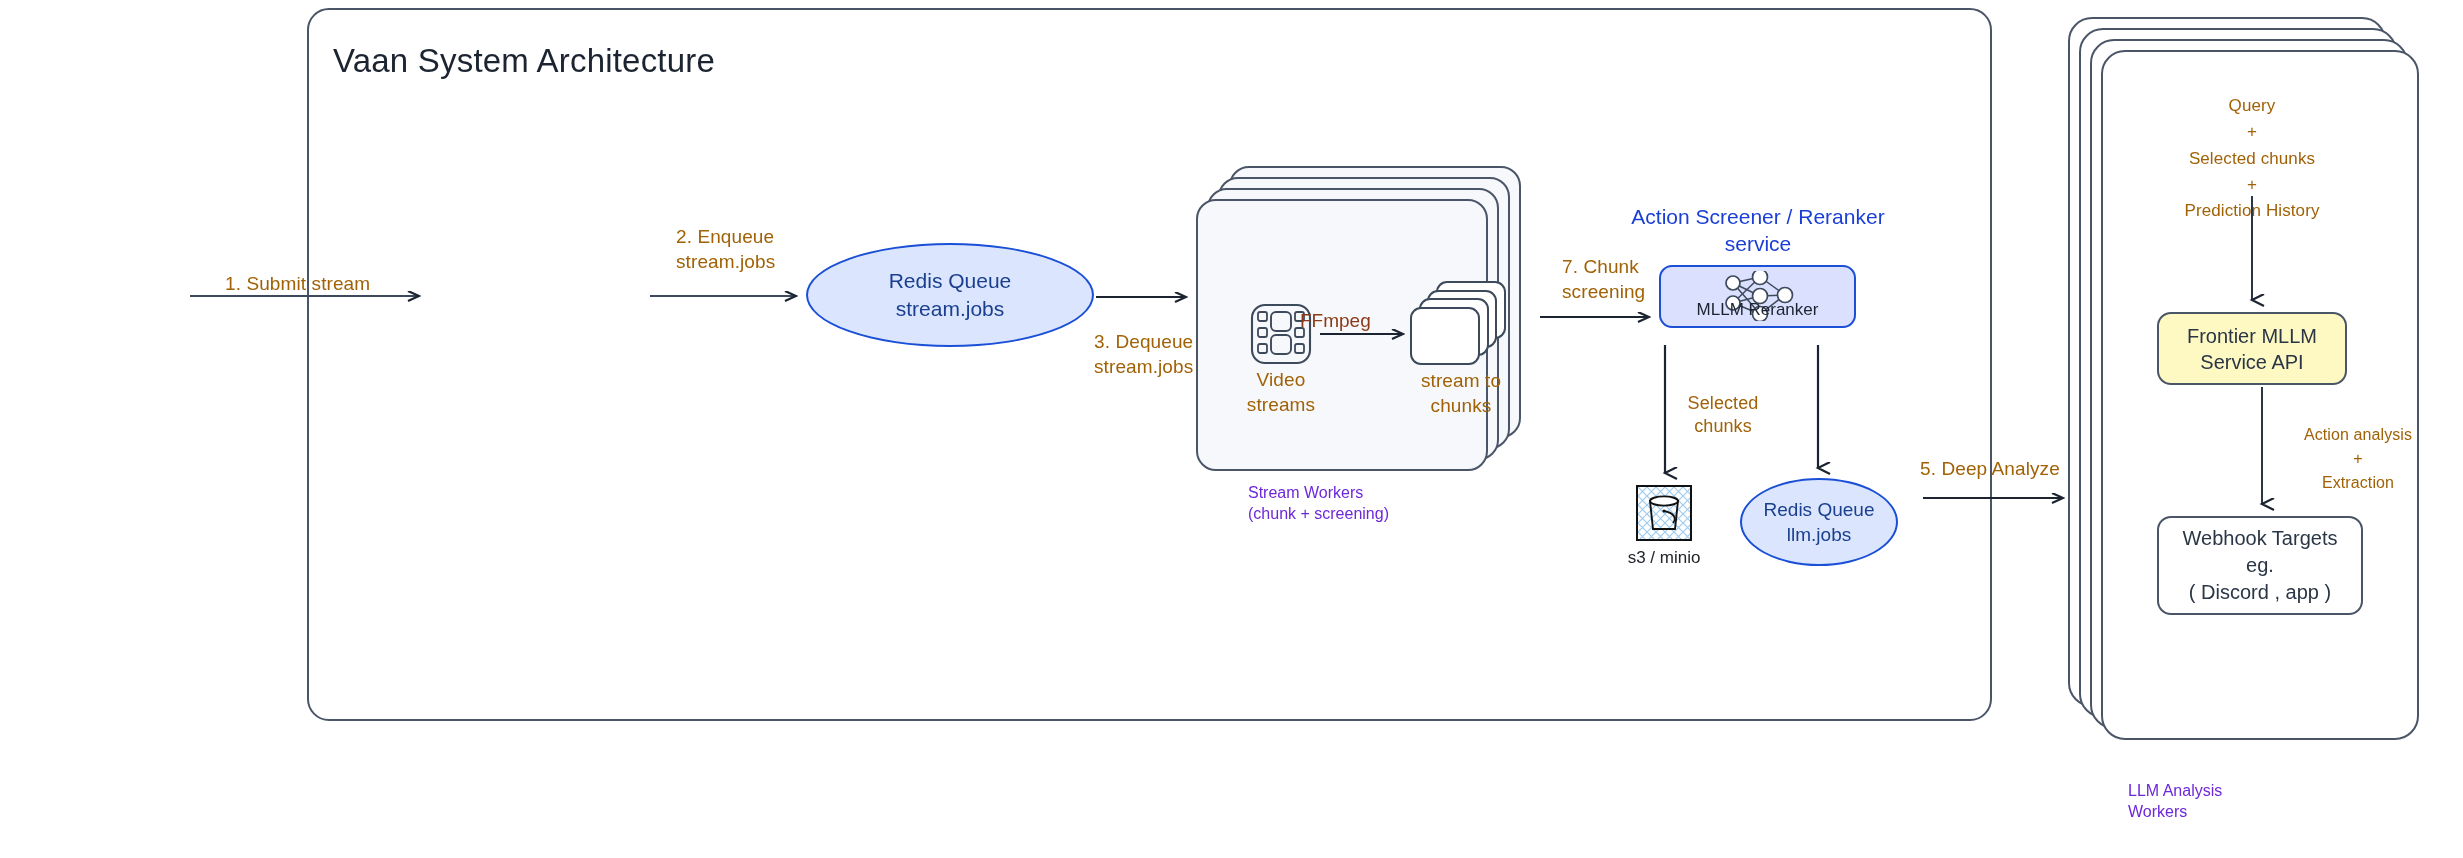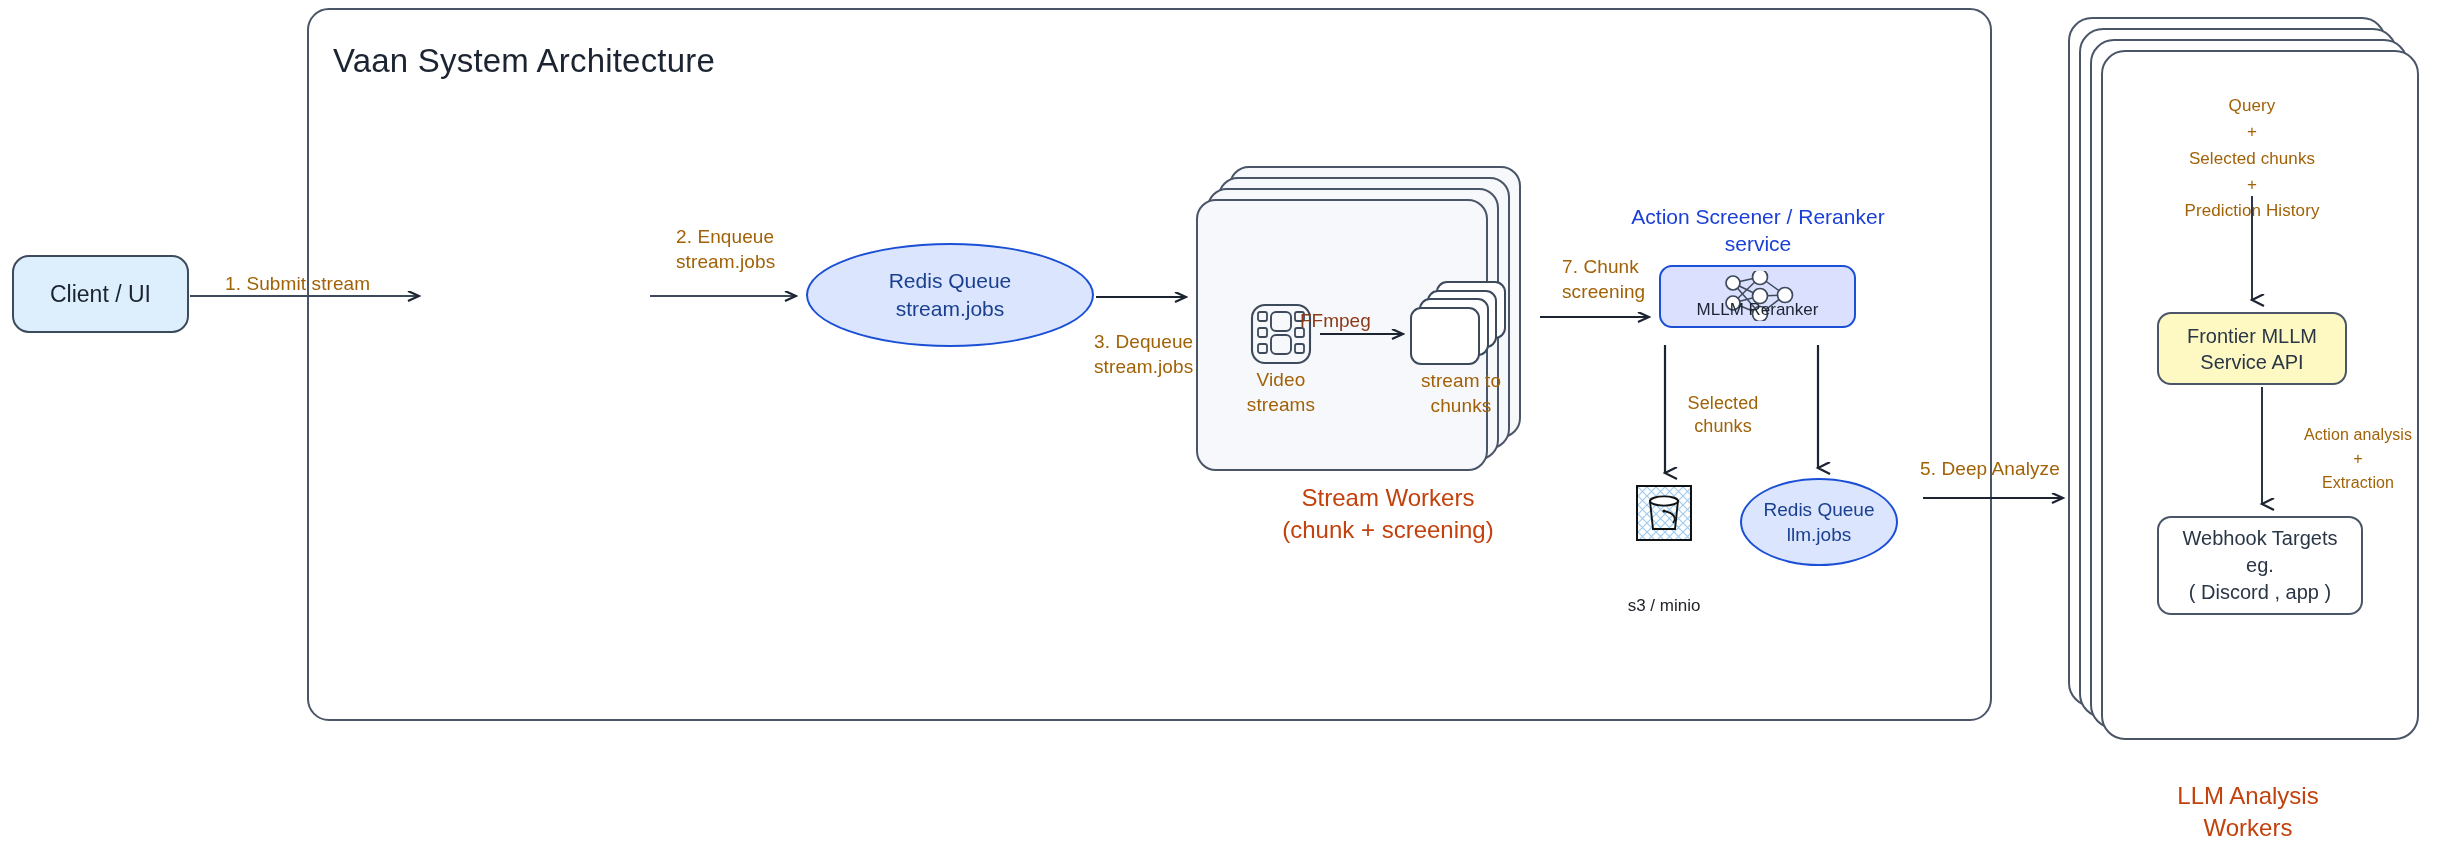--- a/index.html
+++ b/index.html
@@ -132,21 +132,21 @@
   }
   .node-mllm svg{position:absolute;left:50%;top:4px;transform:translateX(-50%);}
 
   
   .s3-icon{
     position:absolute;left:1636px;top:485px;width:56px;height:56px;
     box-sizing:border-box;border:2.6px solid #111;background:#ffffff;
   }
   .s3-label{
     position:absolute;left:1596px;top:548px;width:136px;
-    text-align:center;font-size:17px;color:#21252b;margin-top:48px;
+    text-align:center;font-size:17px;color:#21252b;
   }
 
   
   .film-icon{position:absolute;left:1250px;top:303px;}
 
   
   .stack-llm{position:absolute;left:2068px;top:17px;width:352px;height:720px;}
   .stack-llm .lcard{
     position:absolute;
     box-sizing:border-box;
@@ -173,24 +173,23 @@
     left:2157px;top:516px;width:206px;height:99px;
     box-sizing:border-box;
     background:#ffffff;border:2.1px solid #4a5567;border-radius:14px;
     display:flex;align-items:center;justify-content:center;
     color:#2a3646;font-size:20px;line-height:1.35;text-align:center;white-space:pre-line;
   }
 
   
   .cap-brown{
     position:absolute;
-    color:#c2410c;
-    text-align:center;
+    color:#6d28d9;
     white-space:pre-line;
-    font-size:24px;
+    font-size:16px;
     line-height:1.32;
   }
   .cap-ffmpeg{
     position:absolute;
     color:#8c3a18;
     font-size:19px;
     left:1300px;top:310px;
   }
   .cap-blue{
     position:absolute;
@@ -204,21 +203,20 @@
   svg.arrows{position:absolute;left:0;top:0;width:2463px;height:858px;pointer-events:none;}
 </style>
 </head>
 <body>
 
 <div id="stage">
 
   <div class="main-frame"></div>
   <div class="main-title">Vaan System Architecture</div>
 
-  <div class="node node-client">Client / UI</div>
 
 
   <div class="ellipse ellipse-stream">Redis Queue
 stream.jobs</div>
 
   <div class="stack-sw">
     <div class="card c1"></div>
     <div class="card c2"></div>
     <div class="card c3"></div>
     <div class="card c4"></div>

